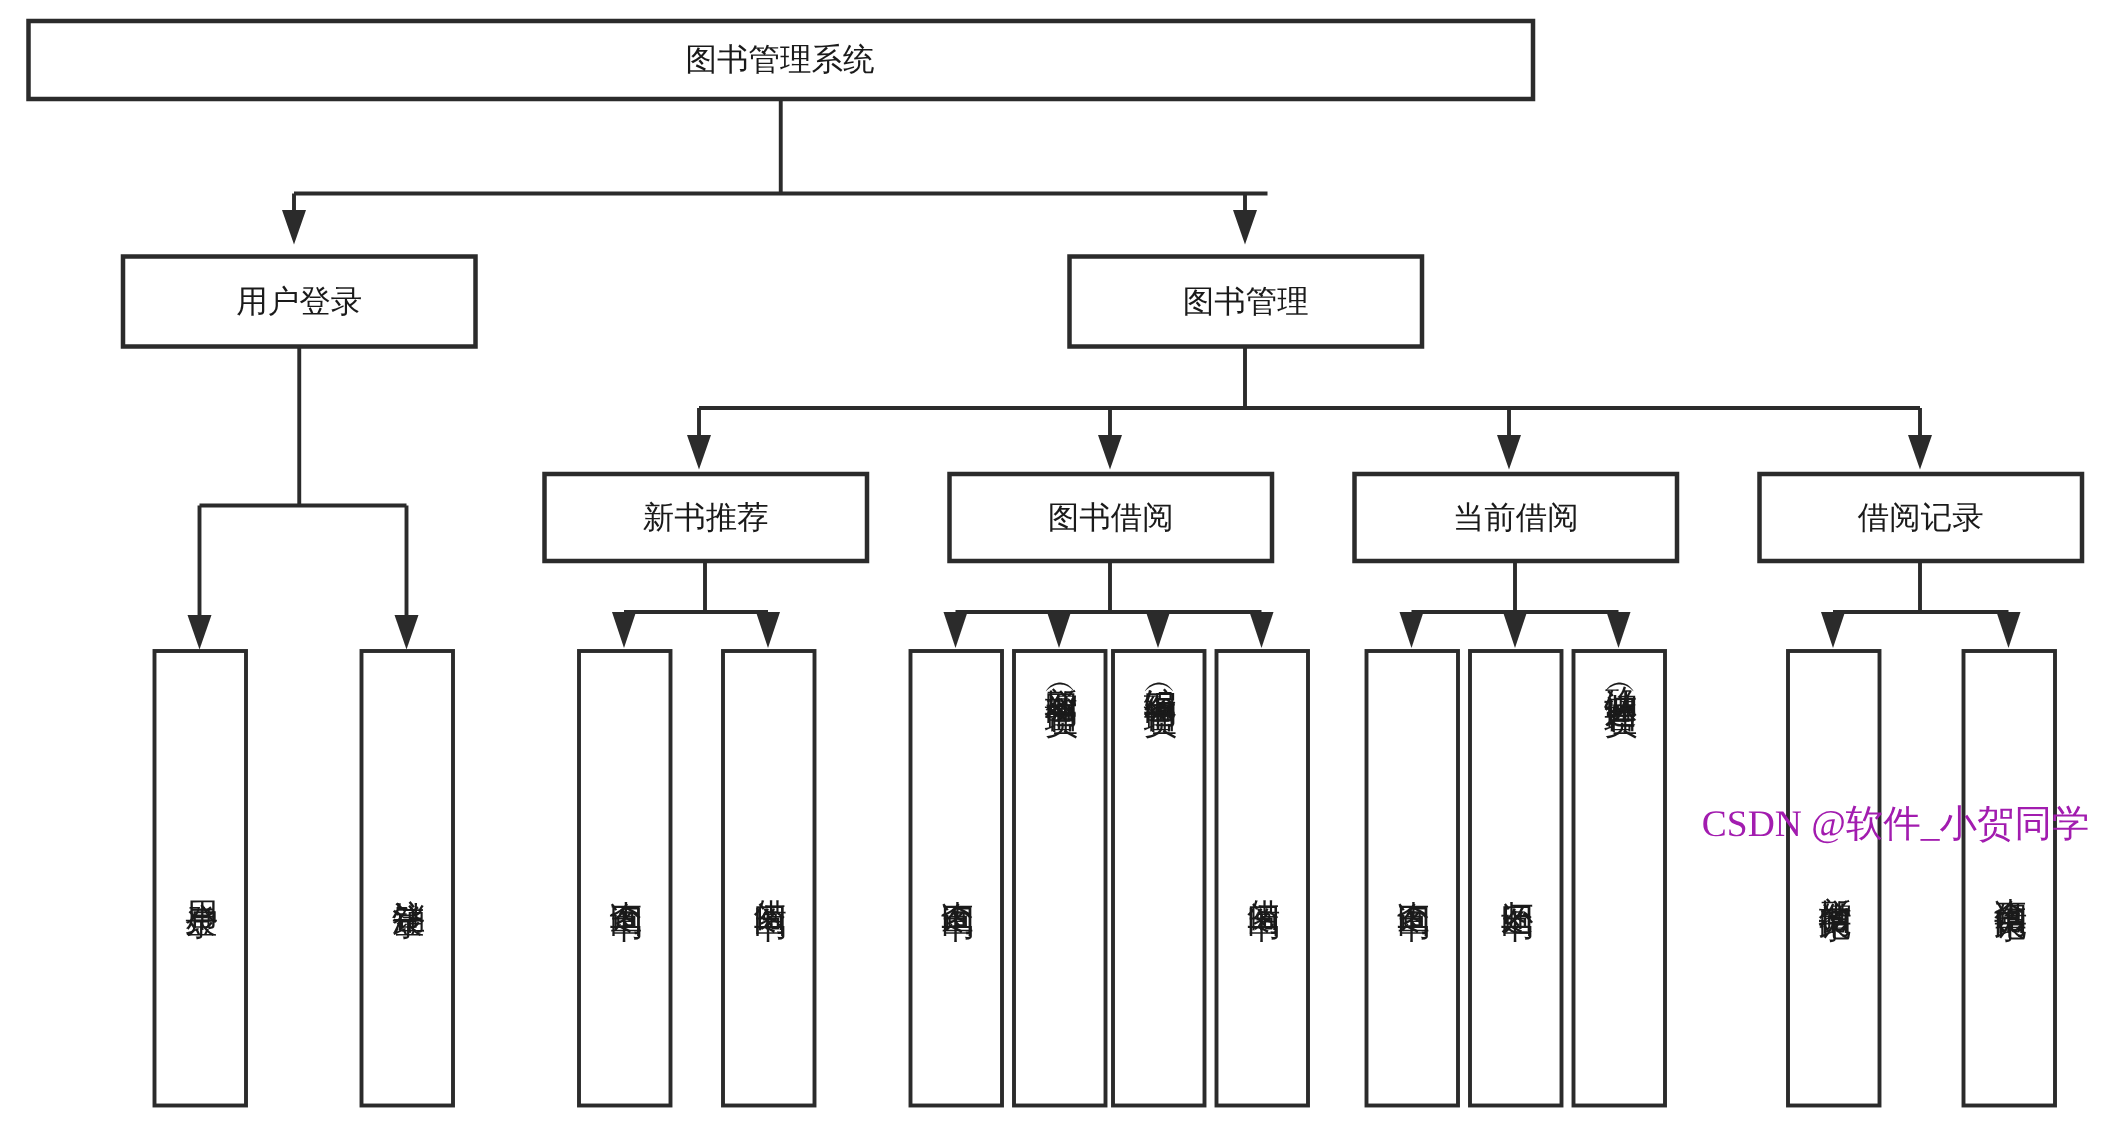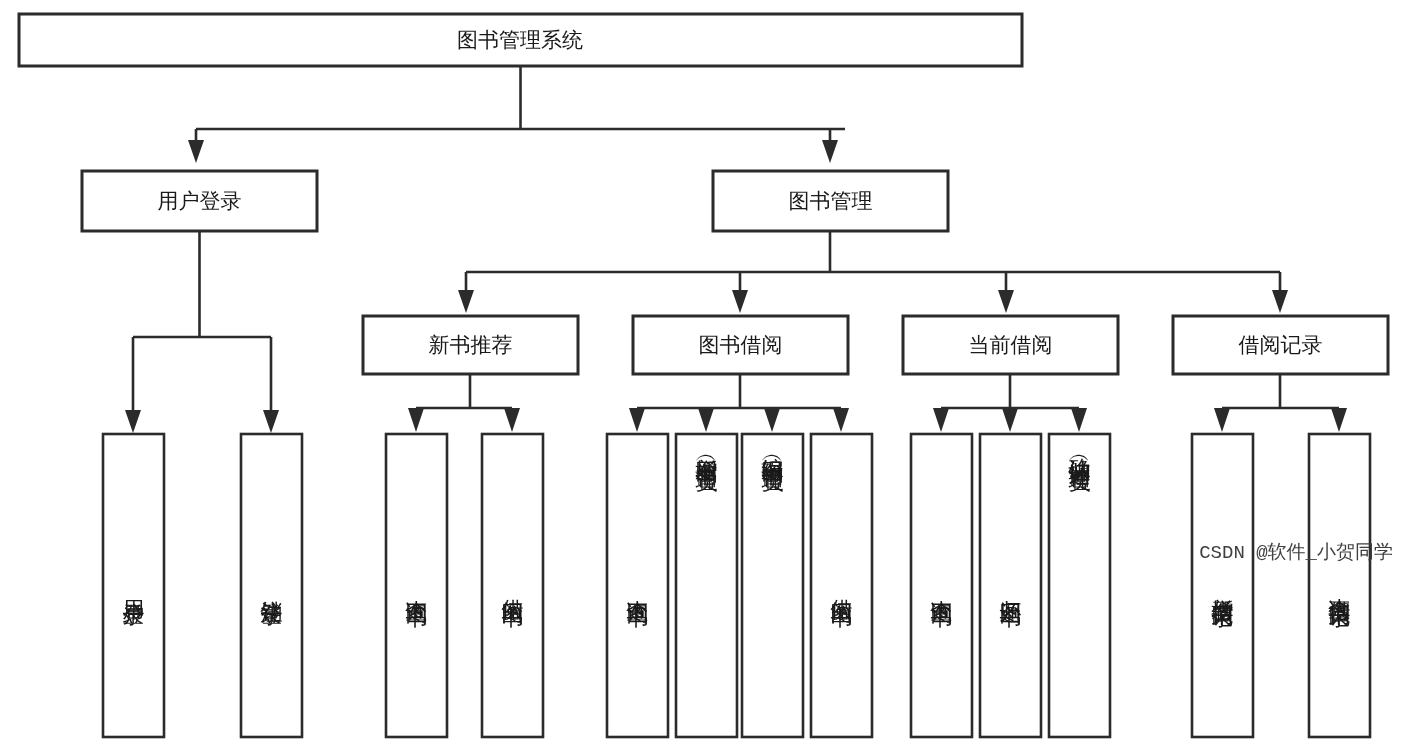--- a/index.html
+++ b/index.html
@@ -76,23 +76,23 @@
     font-size: 22px;
     line-height: 1.18;
     color: #1a1a1a;
     letter-spacing: 2px;
     white-space: nowrap;
   }
   .watermark {
     position: absolute;
     right: 12px;
     bottom: 6px;
-    font-family: Liberation Mono, monospace;
-    font-size: 19px;
-    color: #404040;
+    font-family: Liberation Serif, serif;
+    font-size: 25px;
+    color: #a21caf;
     white-space: nowrap;
     pointer-events: none;
   }
 </style>
 </head>
 <body>
 
 <div id="diagram-root">
 
   <svg class="diagram-canvas" viewBox="0 0 1405 747">

